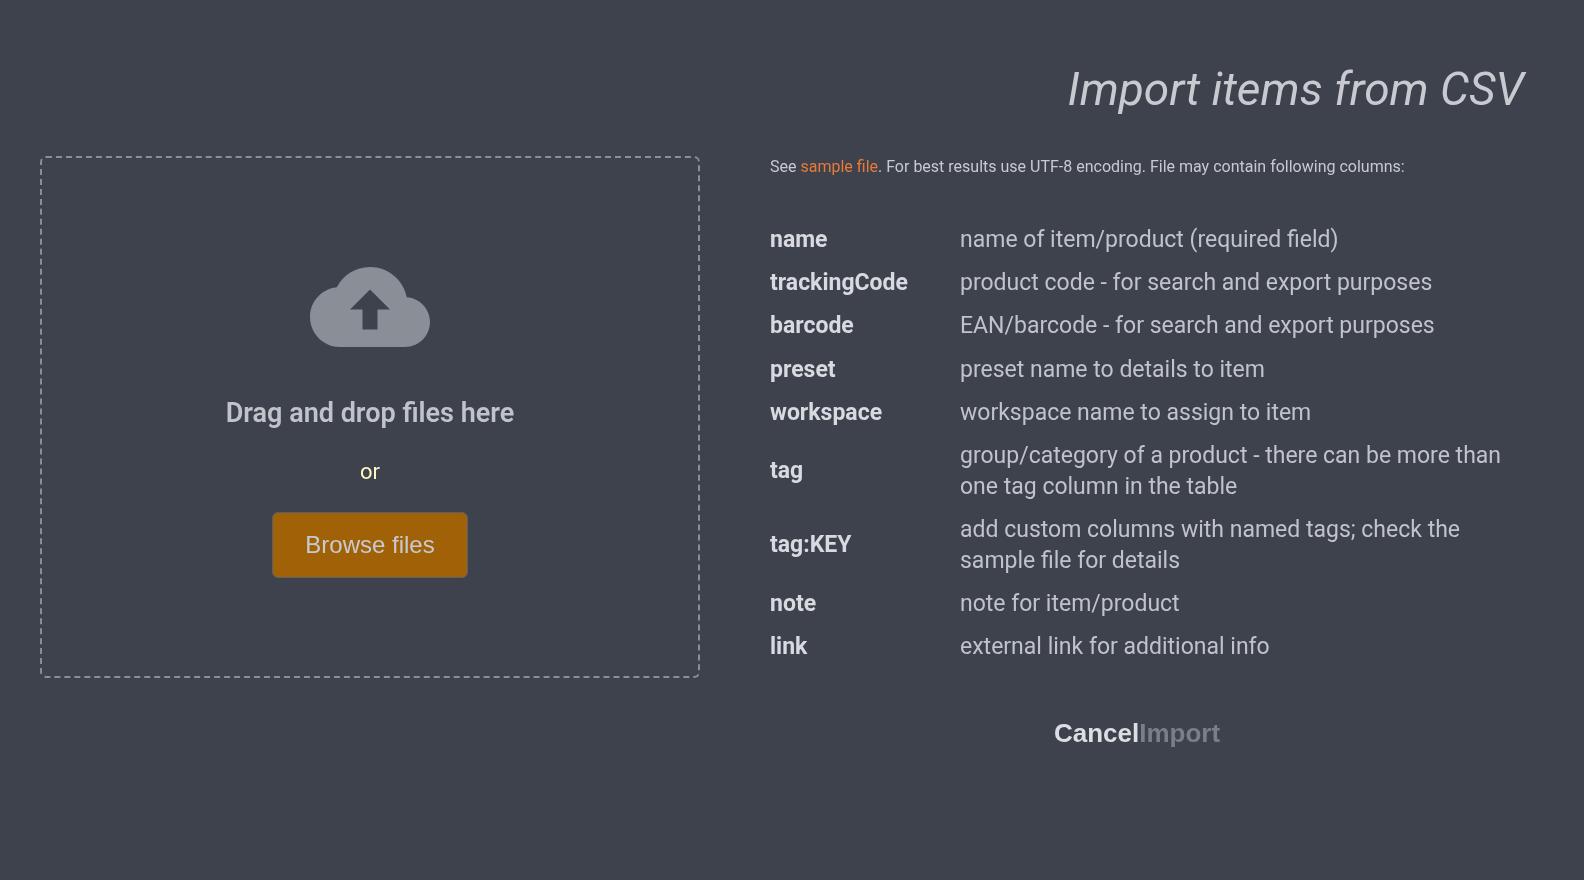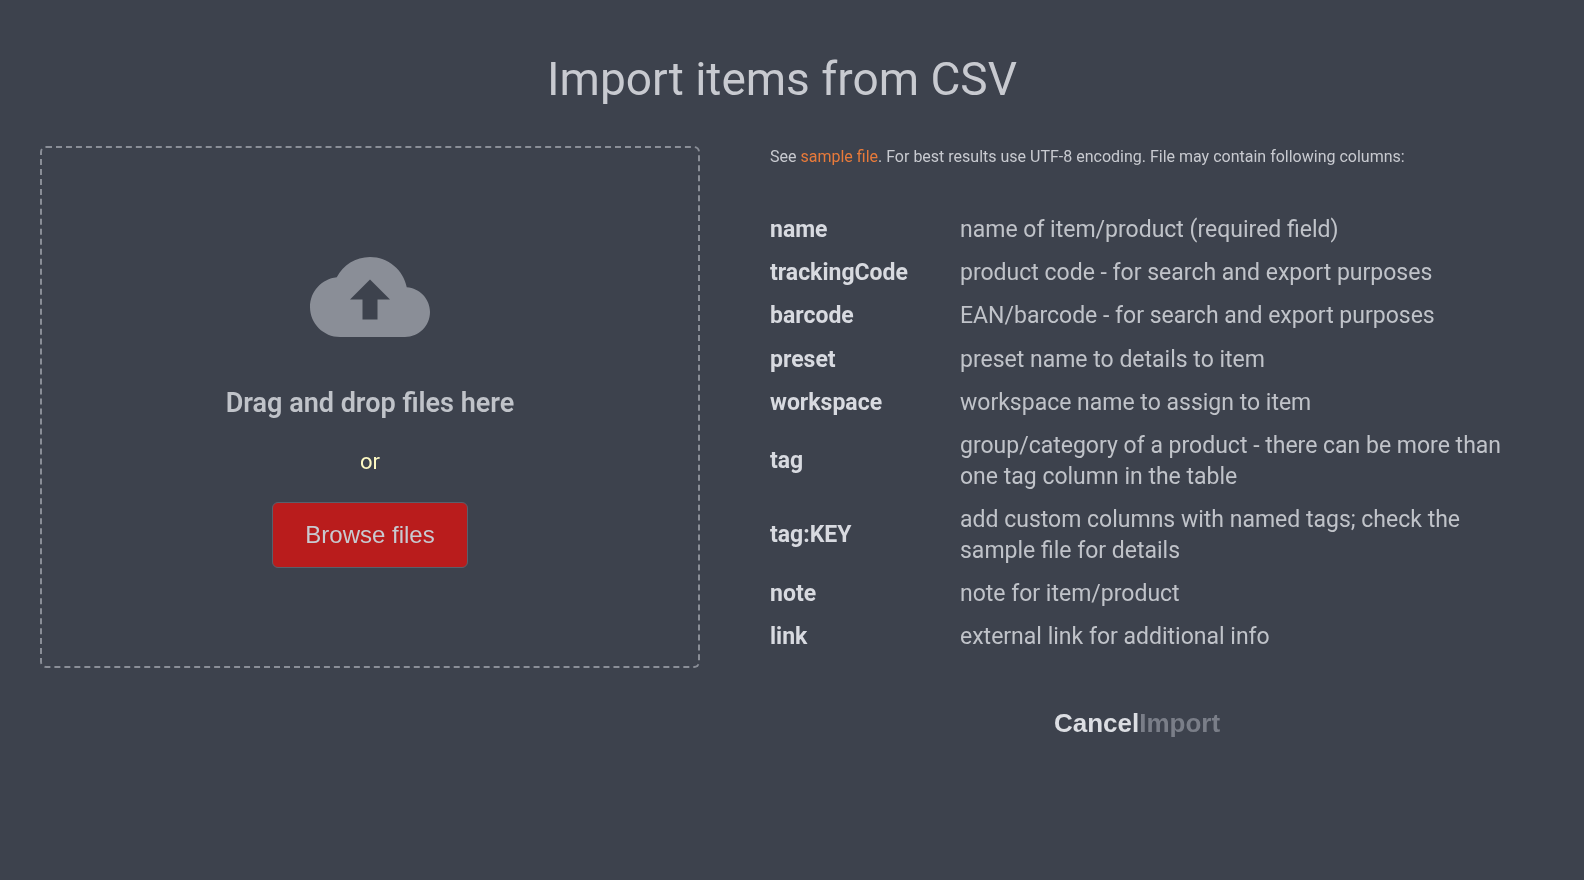--- a/index.html
+++ b/index.html
@@ -10,26 +10,27 @@
     font-family: -apple-system, BlinkMacSystemFont, "Segoe UI", Roboto, Helvetica, Arial, sans-serif;
     color: #c8cad0;
     overflow: hidden;
   }
   .dialog {
     width: 100%;
     height: 100%;
     padding: 30px 60px 30px 40px;
   }
   .title {
-    text-align: center;
+    text-align: right;
     font-size: 46px;
     font-weight: 400;
     color: #c8cad0;
-    margin-top: 22px;
+    margin-top: 32px;
     margin-bottom: 40px;
+    font-style: italic;
   }
   .content {
     display: flex;
     gap: 70px;
   }
   .left {
     flex: 0 0 660px;
   }
   .dropzone {
     border: 2px dashed #8a8e97;
@@ -50,21 +51,21 @@
     font-weight: 600;
     color: #c0c3c9;
     margin-bottom: 30px;
   }
   .or-text {
     font-size: 22px;
     color: #fef9c3;
     margin-bottom: 28px;
   }
   .browse-btn {
-    background: #b91c1c;
+    background: #a16207;
     border: 1px solid #5a5f6a;
     border-radius: 6px;
     padding: 18px 32px;
     font-size: 24px;
     font-weight: 500;
     color: #c8cad0;
     cursor: pointer;
   }
   .right {
     flex: 1;

